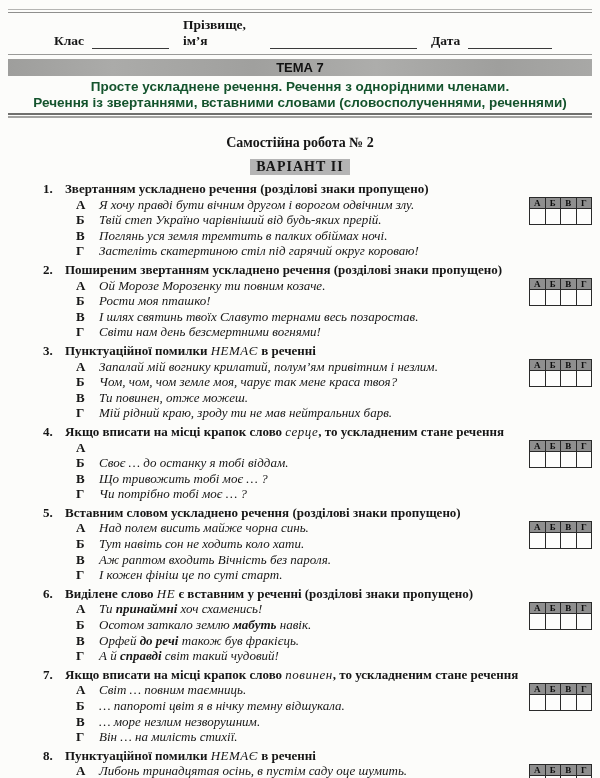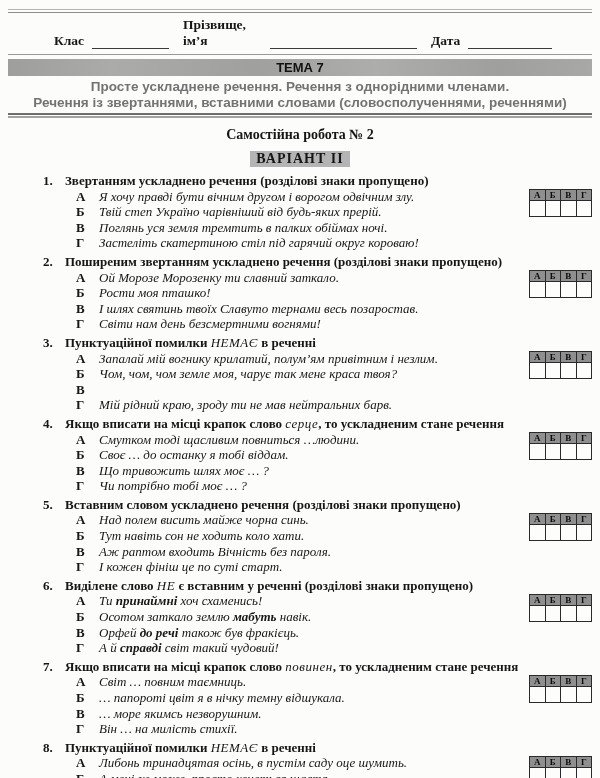--- a/index.html
+++ b/index.html
@@ -29,24 +29,24 @@
   
   .theme-banner{
     margin-top:4px;
     background:var(--banner-bg,#a4a4a4);
     background-image:linear-gradient(90deg, #9e9e9c 0%, #ababa9 18%, #a0a09e 42%, #adadab 63%, #9f9f9d 84%, #a8a8a6 100%);
     text-align:center;font-family:"Liberation Sans", sans-serif;
     font-weight:bold;font-size:13px;line-height:17px;color:#111;
   }
   .subtitle{
     text-align:center;font-family:"Liberation Sans", sans-serif;
-    font-weight:bold;font-size:13.5px;line-height:16px;margin-top:3px;color:#737373;
-  }
-
-  .work-title{text-align:center;font-weight:bold;font-size:14px;margin-top:9px;}
+    font-weight:bold;font-size:13.5px;line-height:16px;margin-top:3px;color:#14532d;
+  }
+
+  .work-title{text-align:center;font-weight:bold;font-size:14px;margin-top:17px;}
   .variant-row{text-align:center;margin-top:6px;}
   .variant-badge{
     display:inline-block;background:var(--variant-bg,#b4b4b4);
     font-weight:bold;font-size:14px;padding:0 6px;letter-spacing:1px;
   }
 
   
   .questions{margin-top:6px;}
   .question{position:relative;padding-left:35px;margin-bottom:3px;font-size:13px;line-height:15.6px;}
   .q-head{display:flex;}
@@ -150,21 +150,21 @@
   </div>
 
   <div class="question">
     <div class="q-head">
       <span class="q-num">2.</span>
       <span class="q-stem"><span>Поширеним звертанням ускладнено речення (розділові знаки пропущено)</span><span class="stem-em"></span><span></span></span>
     </div>
     <div class="options">
       <div class="option">
         <span class="opt-letter">А</span>
-        <span class="opt-text"><span>Ой Морозе Морозенку ти славний заткало.</span><span class="opt-em"></span><span></span></span>
+        <span class="opt-text"><span>Ой Морозе Морозенку ти повним козаче.</span><span class="opt-em"></span><span></span></span>
       </div>
       <div class="option">
         <span class="opt-letter">Б</span>
         <span class="opt-text"><span>Рости моя пташко!</span><span class="opt-em"></span><span></span></span>
       </div>
       <div class="option">
         <span class="opt-letter">В</span>
         <span class="opt-text"><span>І шлях святинь твоїх Славуто тернами весь позаростав.</span><span class="opt-em"></span><span></span></span>
       </div>
       <div class="option">
@@ -199,20 +199,21 @@
       <div class="option">
         <span class="opt-letter">А</span>
         <span class="opt-text"><span>Запалай мій вогнику крилатий, полум’ям привітним і незлим.</span><span class="opt-em"></span><span></span></span>
       </div>
       <div class="option">
         <span class="opt-letter">Б</span>
         <span class="opt-text"><span>Чом, чом, чом земле моя, чарує так мене краса твоя?</span><span class="opt-em"></span><span></span></span>
       </div>
       <div class="option">
         <span class="opt-letter">В</span>
+        <span class="opt-text"><span>Ти повинен, отже можеш.</span><span class="opt-em"></span><span></span></span>
       </div>
       <div class="option">
         <span class="opt-letter">Г</span>
         <span class="opt-text"><span>Мій рідний краю, зроду ти не мав нейтральних барв.</span><span class="opt-em"></span><span></span></span>
       </div>
     </div>
     <table class="answer-grid">
       <tbody>
             <tr>
         <th>А</th>
@@ -231,29 +232,28 @@
   </div>
 
   <div class="question">
     <div class="q-head">
       <span class="q-num">4.</span>
       <span class="q-stem"><span>Якщо вписати на місці крапок слово </span><span class="stem-em">серце</span><span>, то ускладненим стане речення</span></span>
     </div>
     <div class="options">
       <div class="option">
         <span class="opt-letter">А</span>
-        <span class="opt-text"><span>Смутком тоді щасливим повниться …людини.</span><span class="opt-em"></span><span></span></span>
       </div>
       <div class="option">
         <span class="opt-letter">Б</span>
         <span class="opt-text"><span>Своє … до останку я тобі віддам.</span><span class="opt-em"></span><span></span></span>
       </div>
       <div class="option">
         <span class="opt-letter">В</span>
-        <span class="opt-text"><span>Що тривожить шлях моє … ?</span><span class="opt-em"></span><span></span></span>
+        <span class="opt-text"><span>Що тривожить тобі моє … ?</span><span class="opt-em"></span><span></span></span>
       </div>
       <div class="option">
         <span class="opt-letter">Г</span>
         <span class="opt-text"><span>Чи потрібно тобі моє … ?</span><span class="opt-em"></span><span></span></span>
       </div>
     </div>
     <table class="answer-grid">
       <tbody>
             <tr>
         <th>А</th>
@@ -362,21 +362,21 @@
       <div class="option">
         <span class="opt-letter">А</span>
         <span class="opt-text"><span>Світ … повним таємниць.</span><span class="opt-em"></span><span></span></span>
       </div>
       <div class="option">
         <span class="opt-letter">Б</span>
         <span class="opt-text"><span>… папороті цвіт я в нічку темну відшукала.</span><span class="opt-em"></span><span></span></span>
       </div>
       <div class="option">
         <span class="opt-letter">В</span>
-        <span class="opt-text"><span>… море якимсь незворушним.</span><span class="opt-em"></span><span></span></span>
+        <span class="opt-text"><span>… море незлим незворушним.</span><span class="opt-em"></span><span></span></span>
       </div>
       <div class="option">
         <span class="opt-letter">Г</span>
         <span class="opt-text"><span>Він … на милість стихії.</span><span class="opt-em"></span><span></span></span>
       </div>
     </div>
     <table class="answer-grid">
       <tbody>
             <tr>
         <th>А</th>

